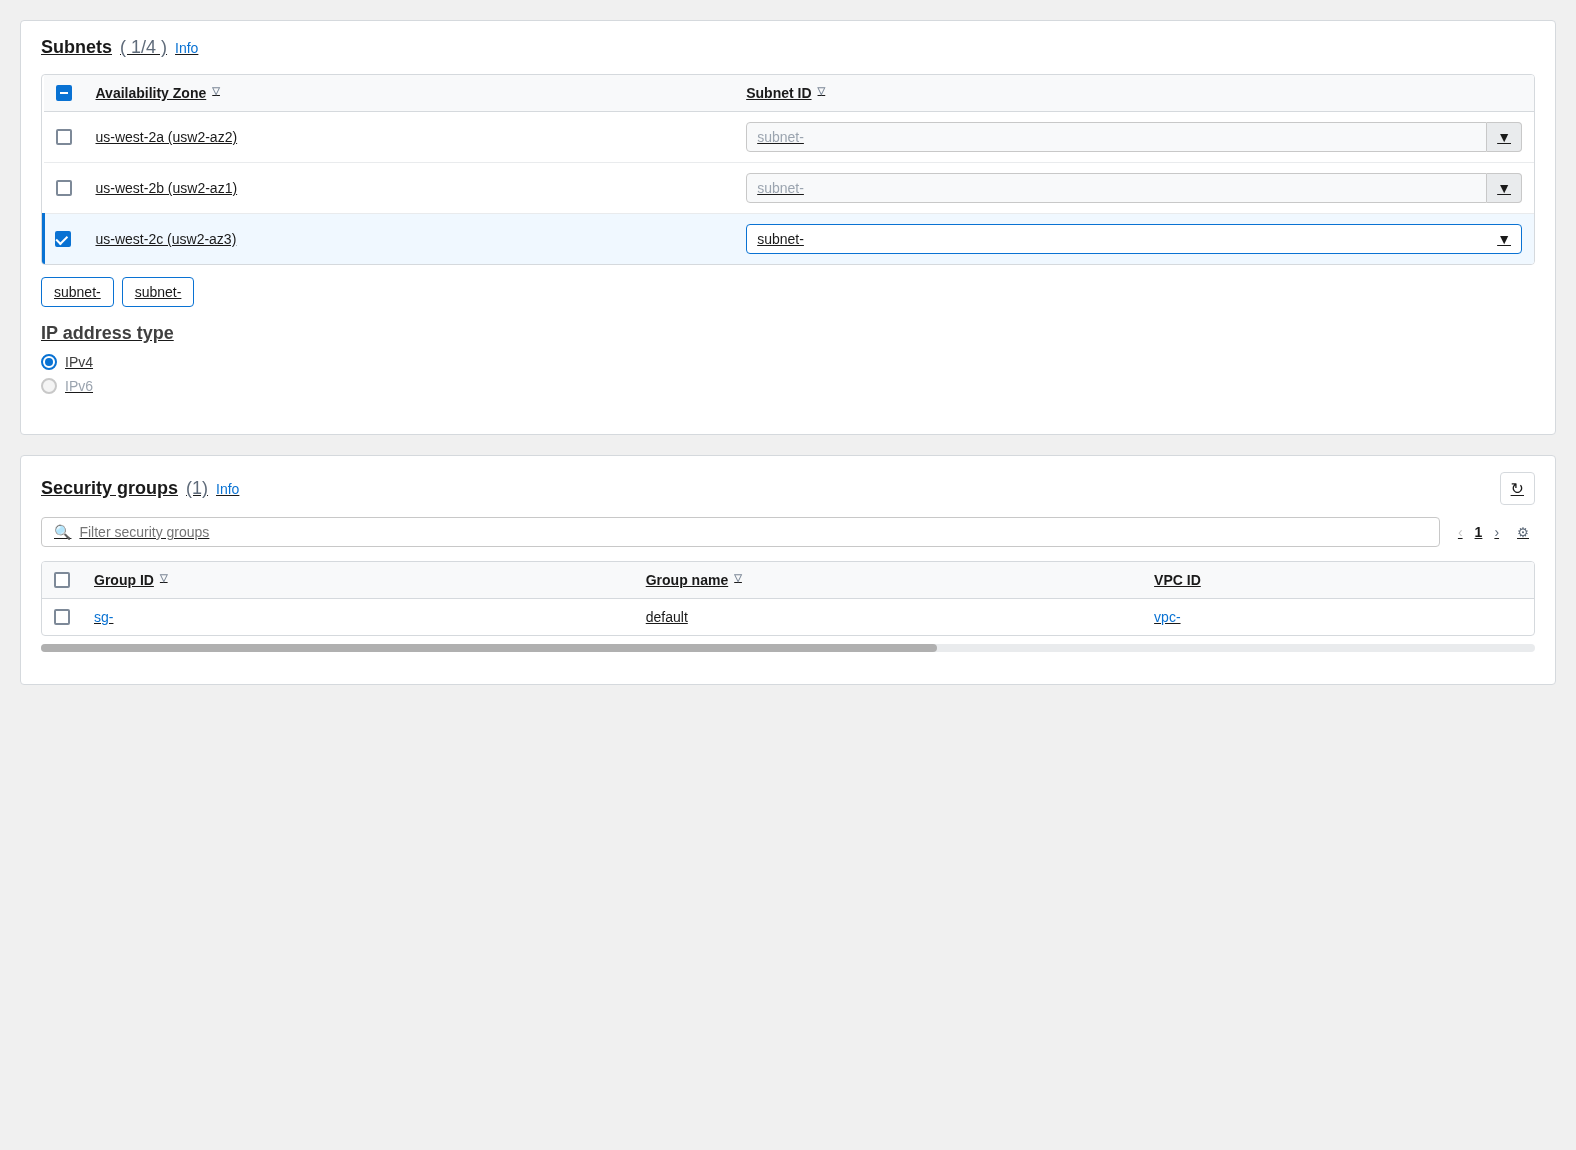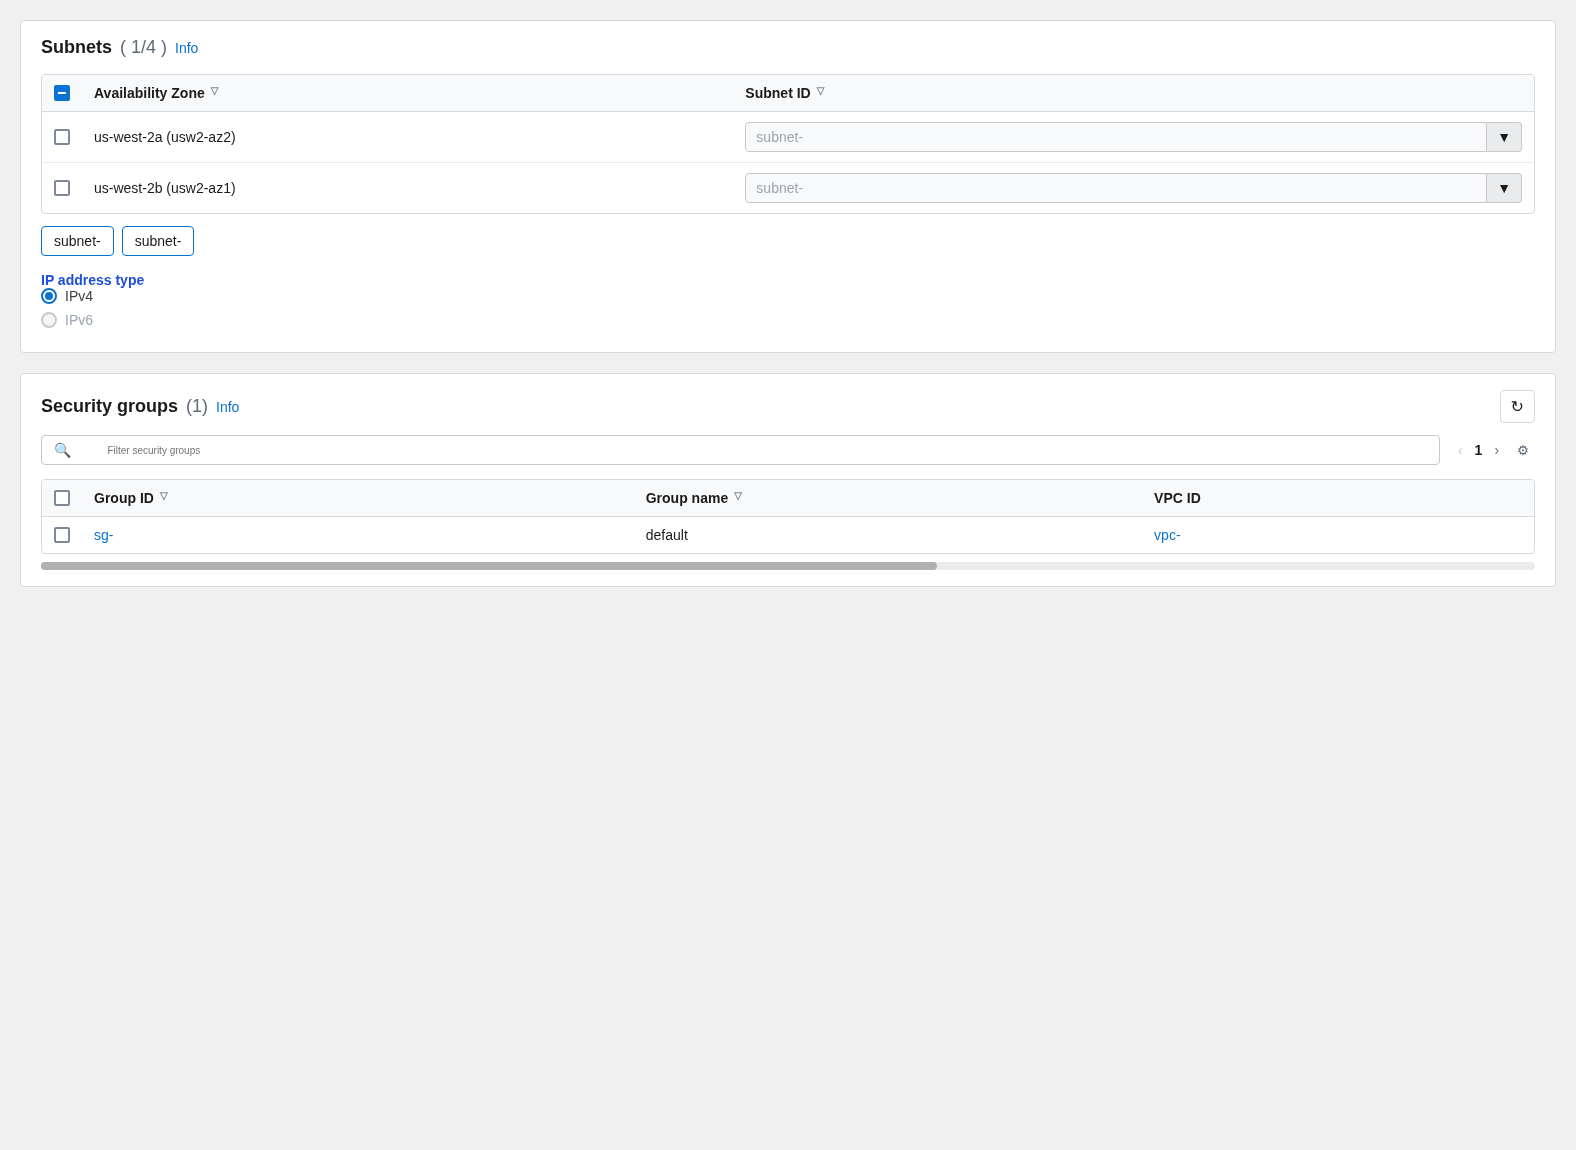--- a/index.html
+++ b/index.html
@@ -13,21 +13,22 @@
 
     .card {
       background: #fff;
       border: 1px solid #d5d9dd;
       border-radius: 4px;
       margin-bottom: 20px;
       overflow: hidden;
     }
 
     .card-body {
-      padding: 16px 20px 16px 20px;
+      padding: 16px 20px 32px 20px;
+      text-decoration: underline;
     }
 
     .card-header {
       display: flex;
       align-items: center;
       gap: 8px;
       margin-bottom: 16px;
     }
 
     .card-title {
@@ -196,23 +197,24 @@
       background: #fff;
       cursor: pointer;
     }
 
     
     .ip-section {
       margin-top: 16px;
     }
 
     .ip-section-label {
-      font-size: 14px;
+      font-size: 18px;
       font-weight: 600;
-      color: #1d4ed8;
+      color: #404040;
+      margin-bottom: 10px;
     }
 
     .radio-option {
       display: flex;
       align-items: center;
       gap: 8px;
       margin-bottom: 8px;
       cursor: pointer;
     }
 
@@ -286,25 +288,24 @@
       border: 1px solid #c8c8c8;
       border-radius: 4px;
       padding: 6px 12px;
       background: #fff;
       margin-bottom: 14px;
     }
 
     .search-input {
       border: none;
       outline: none;
-      font-size: 10px;
+      font-size: 14px;
       color: #8b5cf6;
       flex: 1;
       background: transparent;
-      margin-left: 28px;
     }
 
     .search-icon {
       color: #7d8998;
       font-size: 14px;
       margin-right: 8px;
     }
 
     
     .pagination {
@@ -469,20 +470,34 @@
             <td>
               <div class="subnet-dropdown-container">
                 <input class="subnet-input" type="text" value="subnet-" readonly="" style="">
                 <div class="subnet-select-btn">
                   <span>▼</span>
                 </div>
               </div>
             </td>
           </tr>
 
+          <tr class="row-active">
+            <td class="col-check">
+              <div class="cb-container">
+                <div class="checkbox checked"></div>
+              </div>
+            </td>
+            <td>us-west-2c (usw2-az3)</td>
+            <td>
+              <div class="subnet-select-full">
+                <span>subnet-</span>
+                <span>▼</span>
+              </div>
+            </td>
+          </tr>
 
         </tbody>
       </table>
     </div>
 
     <div class="subnet-tags">
       <div class="subnet-tag">subnet-</div>
       <div class="subnet-tag">subnet-</div>
     </div>
 

